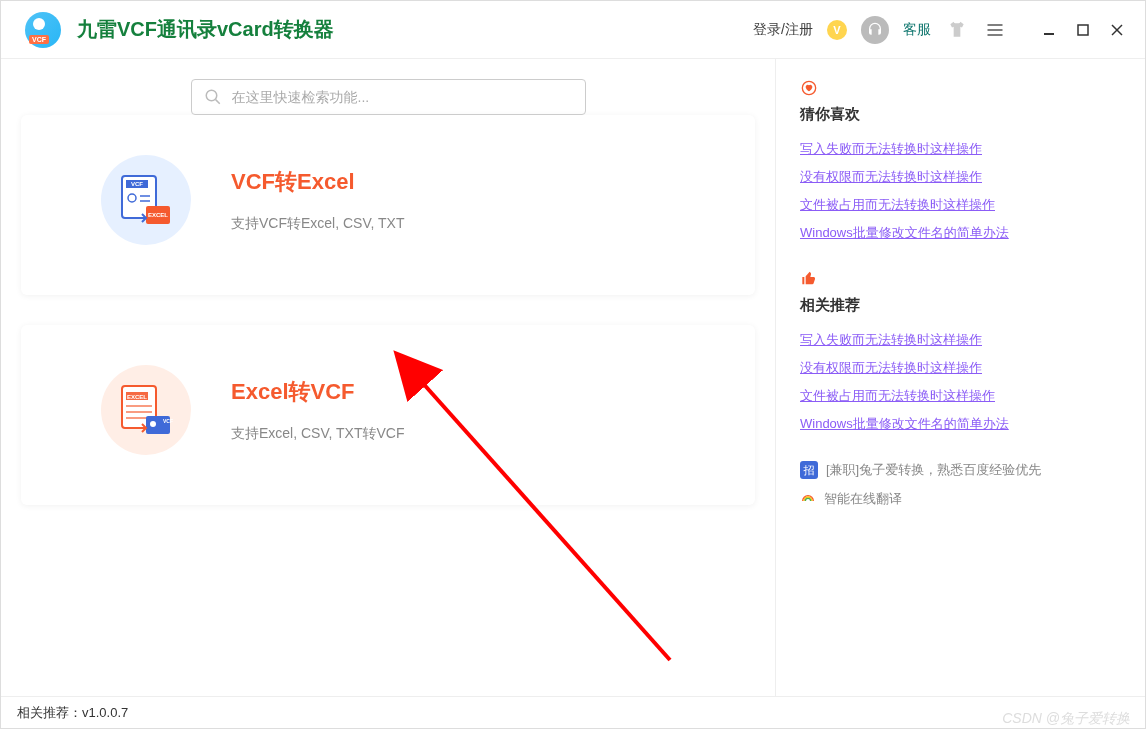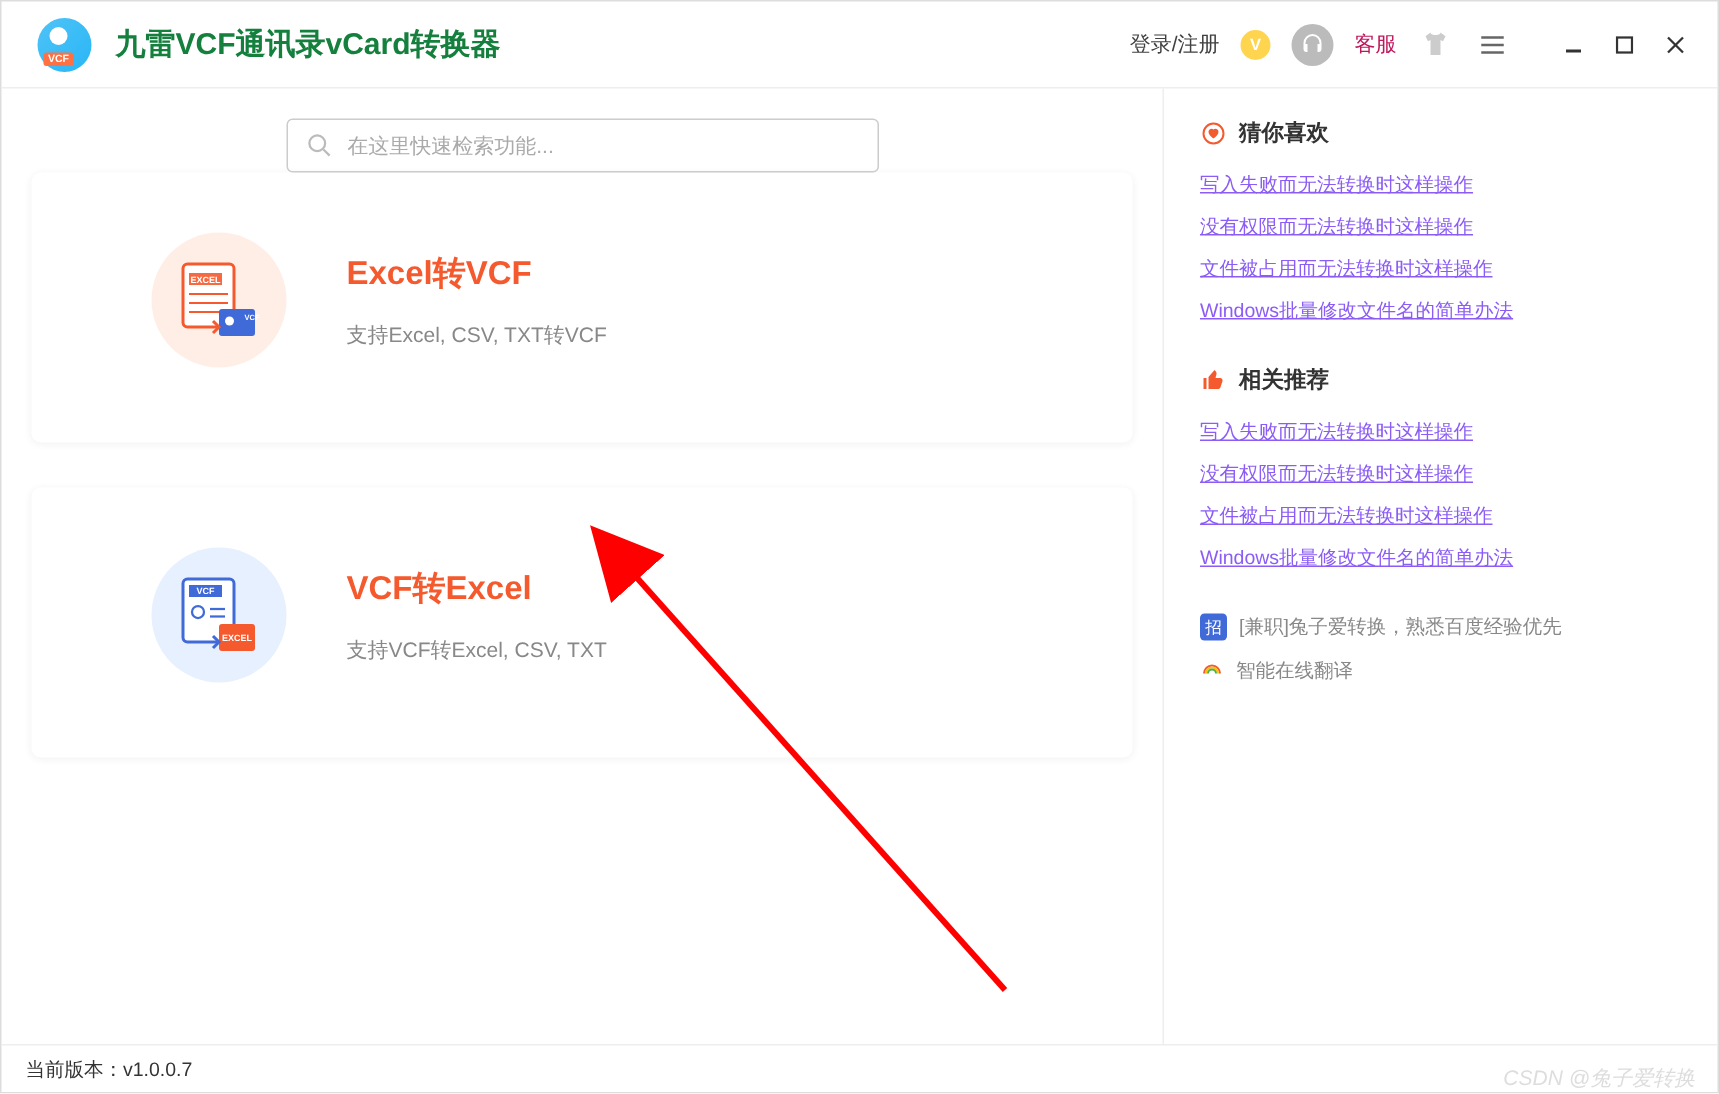--- a/index.html
+++ b/index.html
@@ -85,21 +85,21 @@
   width: 28px;
   height: 28px;
   border-radius: 50%;
   background: #bbb;
   display: flex;
   align-items: center;
   justify-content: center;
 }
 .service-label {
   font-size: 14px;
-  color: #be185d;
+  color: #0f766e;
 }
 .window-controls {
   display: flex;
   gap: 18px;
   margin-left: 20px;
 }
 .window-controls .wc {
   width: 16px;
   height: 16px;
   display: flex;
@@ -173,23 +173,24 @@
   color: #888;
 }
 .sidebar {
   width: 370px;
   border-left: 1px solid #eee;
   padding: 20px 24px;
 }
 .side-section { margin-bottom: 28px; }
 .side-head {
   display: flex;
-  align-items: flex-end;
+  align-items: flex-start;
   gap: 8px;
   margin-bottom: 16px;
+  flex-direction: column;
 }
 .side-head-icon {
   width: 18px;
   height: 18px;
   display: flex;
   align-items: center;
   justify-content: center;
 }
 .side-title {
   font-size: 15px;
@@ -317,57 +318,57 @@
         <div class="search-box">
           <svg width="18" height="18" viewBox="0 0 24 24" fill="none" stroke="#bbb" stroke-width="2">
               <circle cx="10" cy="10" r="7"></circle>
               <line x1="21" y1="21" x2="15.5" y2="15.5"></line>
             </svg>
           <input type="text" placeholder="在这里快速检索功能..." style="">
         </div>
       </div>
 
       <div class="card">
+        <div class="card-icon blue">
+          <svg width="60" height="60" viewBox="0 0 60 60">
+            <rect x="6" y="6" width="34" height="42" rx="3" fill="#fff" stroke="#3f6ad8" stroke-width="2"></rect>
+            <rect x="10" y="10" width="22" height="8" fill="#3f6ad8"></rect>
+            <text x="21" y="16" font-size="6" fill="#fff" text-anchor="middle" font-weight="bold">VCF</text>
+            <circle cx="16" cy="28" r="4" fill="none" stroke="#3f6ad8" stroke-width="1.5"></circle>
+            <line x1="24" y1="26" x2="34" y2="26" stroke="#3f6ad8" stroke-width="1.5"></line>
+            <line x1="24" y1="31" x2="34" y2="31" stroke="#3f6ad8" stroke-width="1.5"></line>
+            <rect x="30" y="36" width="24" height="18" rx="2" fill="#f55a2e"></rect>
+            <text x="42" y="47" font-size="6" fill="#fff" text-anchor="middle" font-weight="bold">EXCEL</text>
+            <path d="M26 44 l4 4 l-4 4" fill="none" stroke="#3f6ad8" stroke-width="2"></path>
+          </svg>
+        </div>
+        <div class="card-body">
+          <div class="card-title blue">VCF转Excel</div>
+          <div class="card-sub">支持VCF转Excel, CSV, TXT</div>
+        </div>
+      </div>
+
+      <div class="card">
         <div class="card-icon orange">
           <svg width="60" height="60" viewBox="0 0 60 60">
             <rect x="6" y="6" width="34" height="42" rx="3" fill="#fff" stroke="#f55a2e" stroke-width="2"></rect>
             <rect x="10" y="12" width="22" height="8" fill="#f55a2e" opacity="0.9"></rect>
             <text x="21" y="18.5" font-size="6" fill="#fff" text-anchor="middle" font-weight="bold">EXCEL</text>
             <line x1="10" y1="26" x2="36" y2="26" stroke="#f55a2e" stroke-width="1.2"></line>
             <line x1="10" y1="32" x2="36" y2="32" stroke="#f55a2e" stroke-width="1.2"></line>
             <line x1="10" y1="38" x2="36" y2="38" stroke="#f55a2e" stroke-width="1.2"></line>
             <rect x="30" y="36" width="24" height="18" rx="2" fill="#3f6ad8"></rect>
             <circle cx="37" cy="44" r="3" fill="#fff"></circle>
             <text x="47" y="43" font-size="5" fill="#fff" font-weight="bold">VCF</text>
             <path d="M26 44 l4 4 l-4 4" fill="none" stroke="#f55a2e" stroke-width="2"></path>
           </svg>
         </div>
         <div class="card-body">
           <div class="card-title orange">Excel转VCF</div>
           <div class="card-sub">支持Excel, CSV, TXT转VCF</div>
-        </div>
-      </div>
-
-      <div class="card">
-        <div class="card-icon blue">
-          <svg width="60" height="60" viewBox="0 0 60 60">
-            <rect x="6" y="6" width="34" height="42" rx="3" fill="#fff" stroke="#3f6ad8" stroke-width="2"></rect>
-            <rect x="10" y="10" width="22" height="8" fill="#3f6ad8"></rect>
-            <text x="21" y="16" font-size="6" fill="#fff" text-anchor="middle" font-weight="bold">VCF</text>
-            <circle cx="16" cy="28" r="4" fill="none" stroke="#3f6ad8" stroke-width="1.5"></circle>
-            <line x1="24" y1="26" x2="34" y2="26" stroke="#3f6ad8" stroke-width="1.5"></line>
-            <line x1="24" y1="31" x2="34" y2="31" stroke="#3f6ad8" stroke-width="1.5"></line>
-            <rect x="30" y="36" width="24" height="18" rx="2" fill="#f55a2e"></rect>
-            <text x="42" y="47" font-size="6" fill="#fff" text-anchor="middle" font-weight="bold">EXCEL</text>
-            <path d="M26 44 l4 4 l-4 4" fill="none" stroke="#3f6ad8" stroke-width="2"></path>
-          </svg>
-        </div>
-        <div class="card-body">
-          <div class="card-title blue">VCF转Excel</div>
-          <div class="card-sub">支持VCF转Excel, CSV, TXT</div>
         </div>
       </div>
     </div>
 
     <div class="sidebar">
       <div class="side-section">
         <div class="side-head">
           <span class="side-head-icon">
             <svg width="16" height="16" viewBox="0 0 24 24">
                 <circle cx="12" cy="12" r="10" fill="none" stroke="#f55a2e" stroke-width="2"></circle>
@@ -416,21 +417,21 @@
                 </svg>
             </span>
             <span>智能在线翻译</span>
           </li>
         </ul>
       </div>
     </div>
   </div>
 
   <div class="statusbar">
-    <span>当前版本：v1.0.0.7</span>
+    <span>相关推荐：v1.0.0.7</span>
   </div>
 </div>
 
 <svg class="arrow-annotation" width="1146" height="729" style="top:0;left:0">
   <defs>
     <marker id="ah" markerWidth="12" markerHeight="12" refX="2" refY="6" orient="auto">
       <path d="M0,0 L12,6 L0,12 z" fill="#ff0000"></path>
     </marker>
   </defs>
   <line x1="670" y1="660" x2="420" y2="380" stroke="#ff0000" stroke-width="4" marker-end="url(#ah)"></line>

